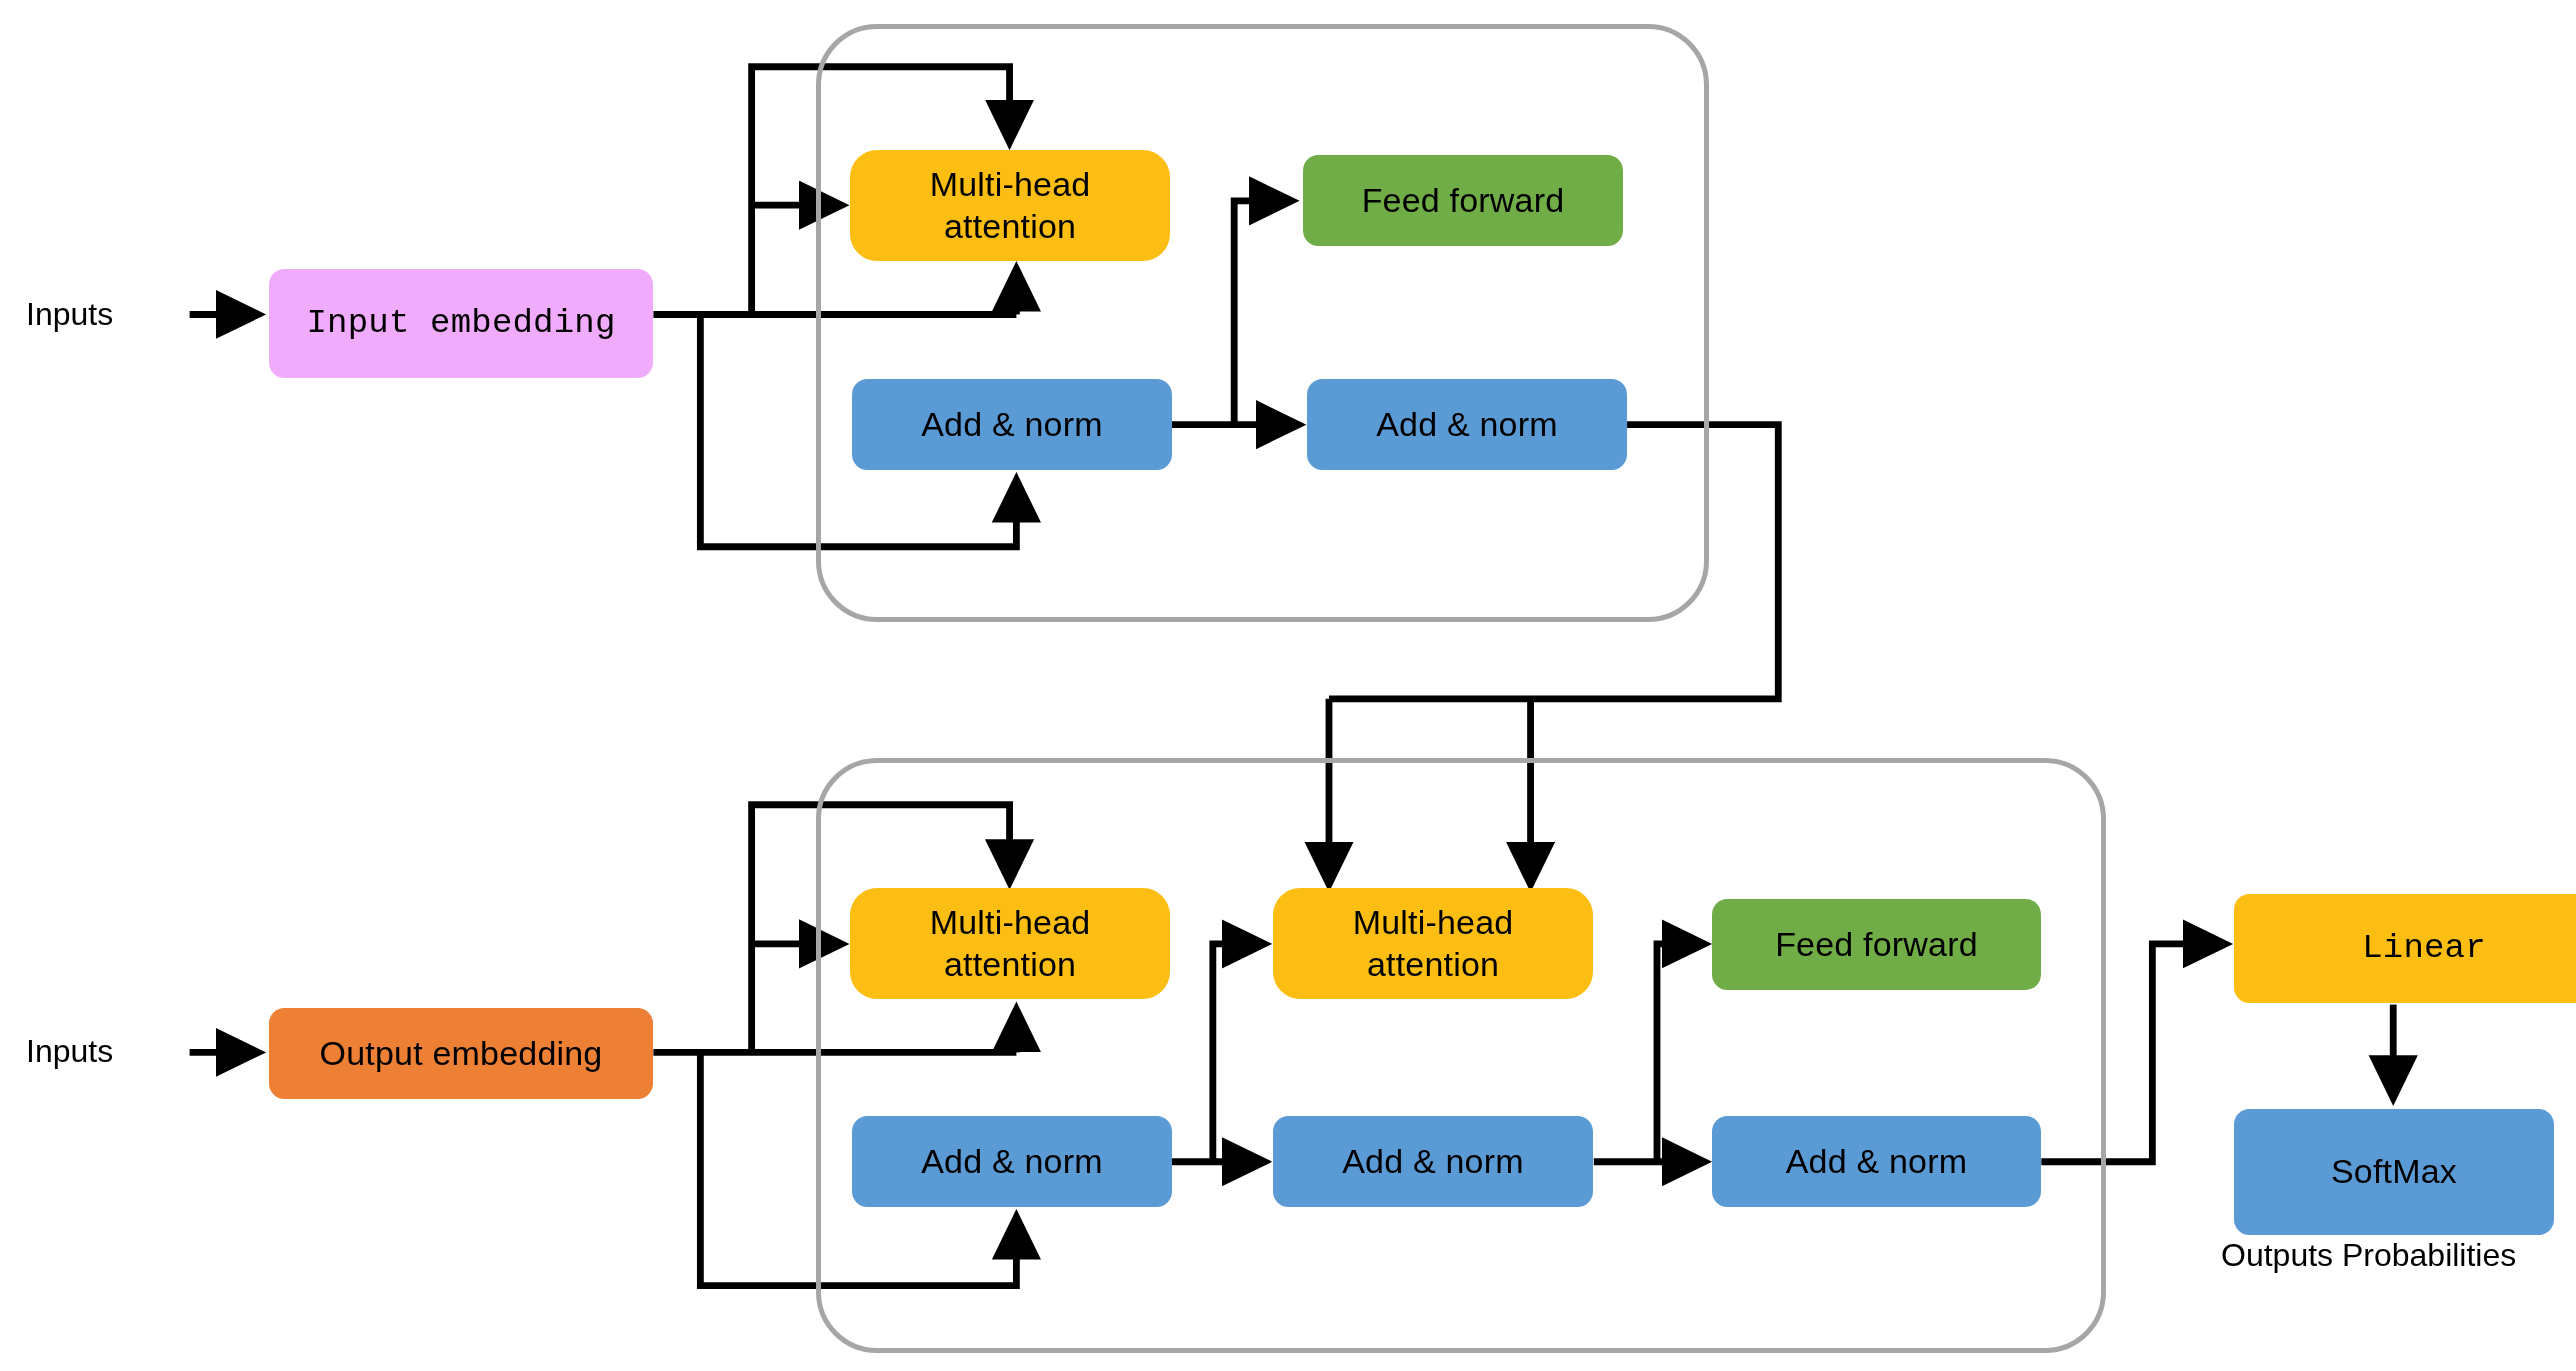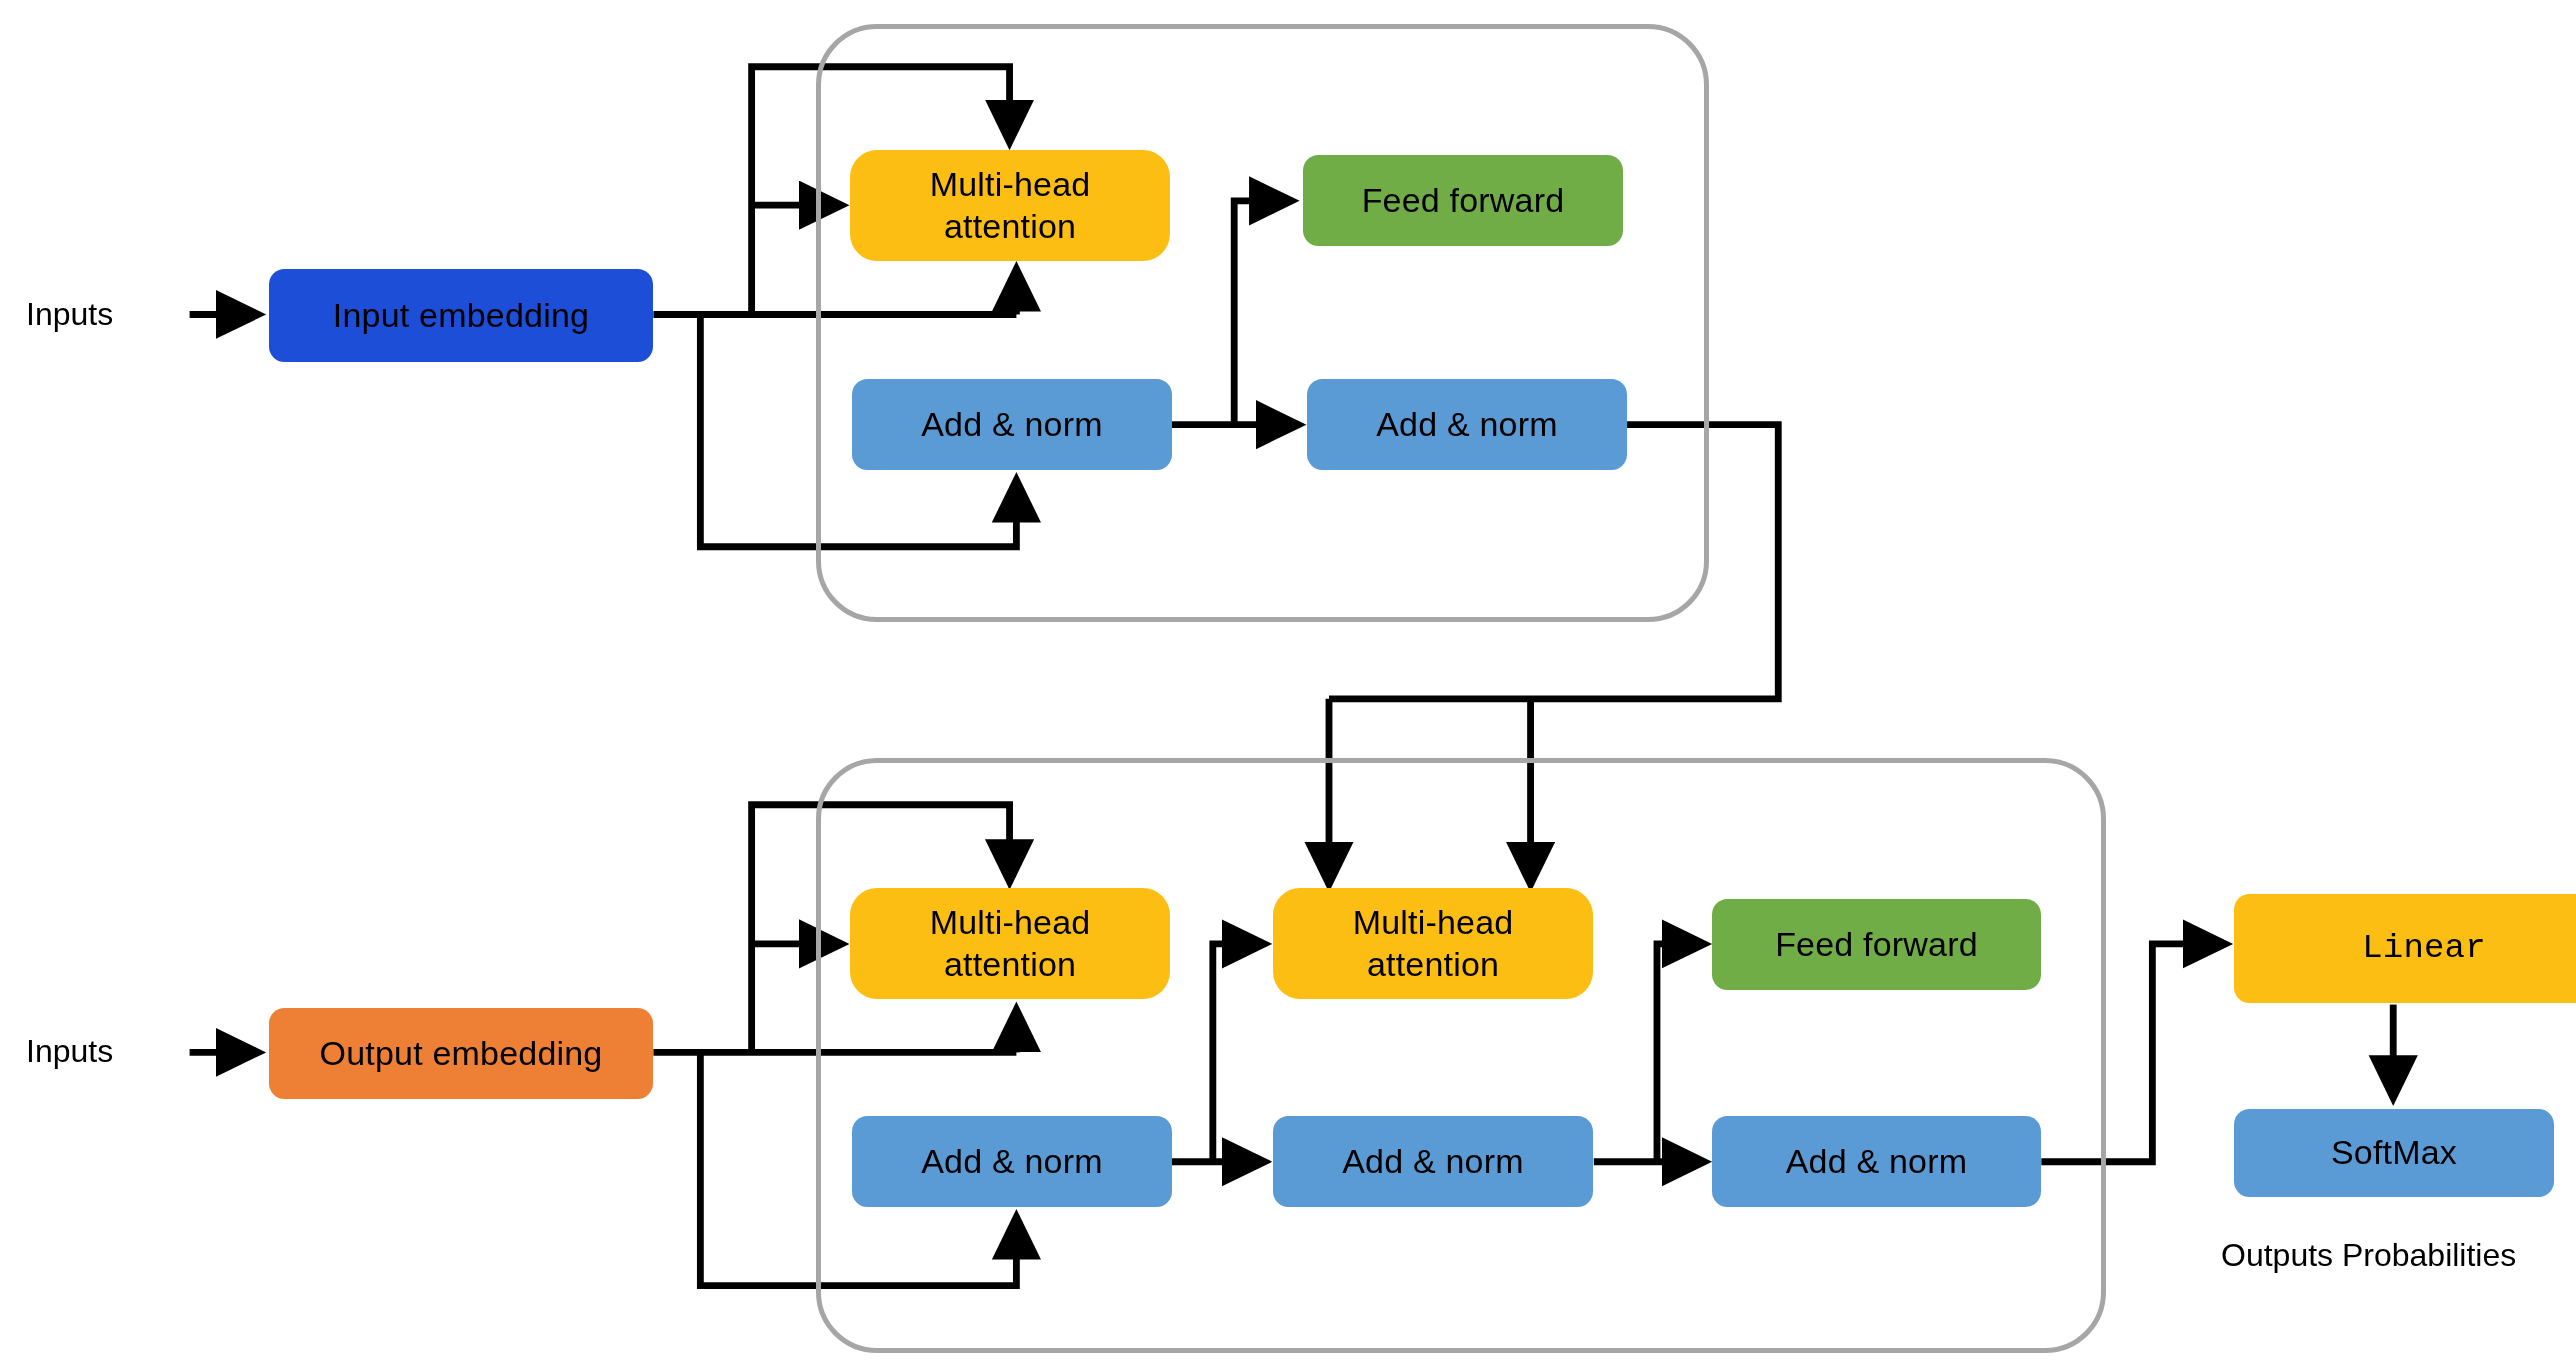--- a/index.html
+++ b/index.html
@@ -108,21 +108,21 @@
     </g>
   </svg>
 
   <div class="group-box" style="left:816px; top:24px; width:893px; height:598px;"></div>
   <div class="group-box" style="left:816px; top:758px; width:1290px; height:595px;"></div>
 
   <div class="plain-label" style="left:26px; top:296px;">Inputs</div>
   <div class="plain-label" style="left:26px; top:1033px;">Inputs</div>
   <div class="plain-label" style="left:2221px; top:1237px;">Outputs Probabilities</div>
 
-  <div class="node" style="left:269px; top:269px; width:384px; height:93px; background:#1d4ed8;">Input embedding</div>
+  <div class="node" style="left:269px; top:269px; width:384px; height:109px; background:#f0abfc;font-family:Liberation Mono, monospace;">Input embedding</div>
 
   <div class="node two-line" style="left:850px; top:150px; width:320px; height:111px; background:#FDBE13;">Multi-head
 attention</div>
 
   <div class="node" style="left:1303px; top:155px; width:320px; height:91px; background:#70AD47;">Feed forward</div>
 
   <div class="node" style="left:852px; top:379px; width:320px; height:91px; background:#5B9BD5;">Add &amp; norm</div>
 
   <div class="node" style="left:1307px; top:379px; width:320px; height:91px; background:#5B9BD5;">Add &amp; norm</div>
 
@@ -137,16 +137,16 @@
   <div class="node" style="left:1712px; top:899px; width:329px; height:91px; background:#70AD47;">Feed forward</div>
 
   <div class="node" style="left:852px; top:1116px; width:320px; height:91px; background:#5B9BD5;">Add &amp; norm</div>
 
   <div class="node" style="left:1273px; top:1116px; width:320px; height:91px; background:#5B9BD5;">Add &amp; norm</div>
 
   <div class="node" style="left:1712px; top:1116px; width:329px; height:91px; background:#5B9BD5;">Add &amp; norm</div>
 
   <div class="node" style="left:2234px; top:894px; width:380px; height:109px; background:#FDBE13;font-family:Liberation Mono, monospace;">Linear</div>
 
-  <div class="node" style="left:2234px; top:1109px; width:320px; height:88px; background:#5B9BD5;">SoftMax</div>
+  <div class="node" style="left:2234px; top:1109px; width:320px; height:126px; background:#5B9BD5;">SoftMax</div>
 
 </div>
 
 
 </body></html>

